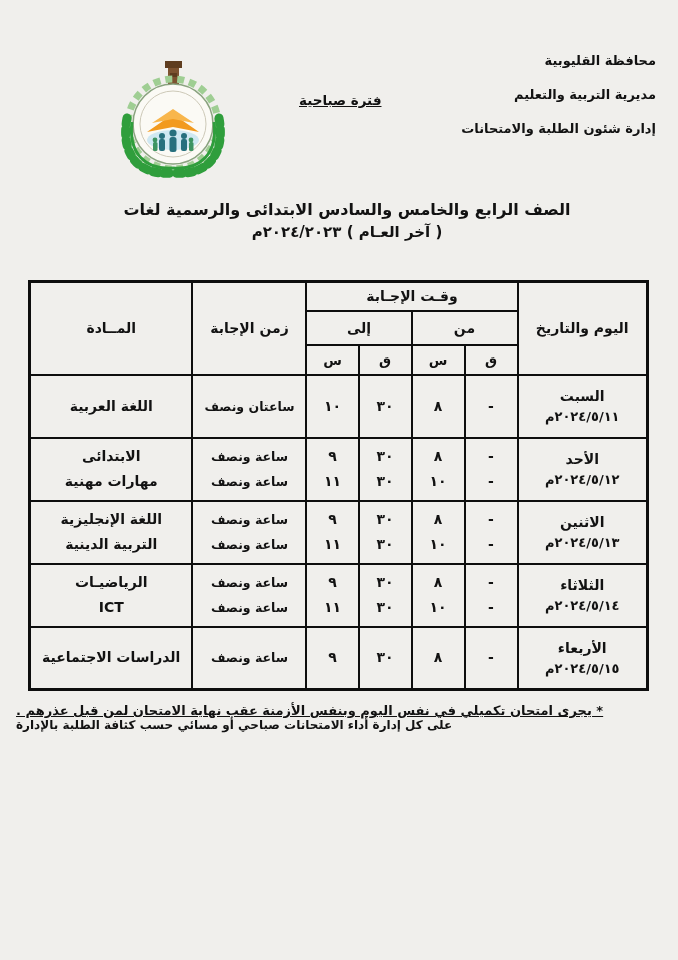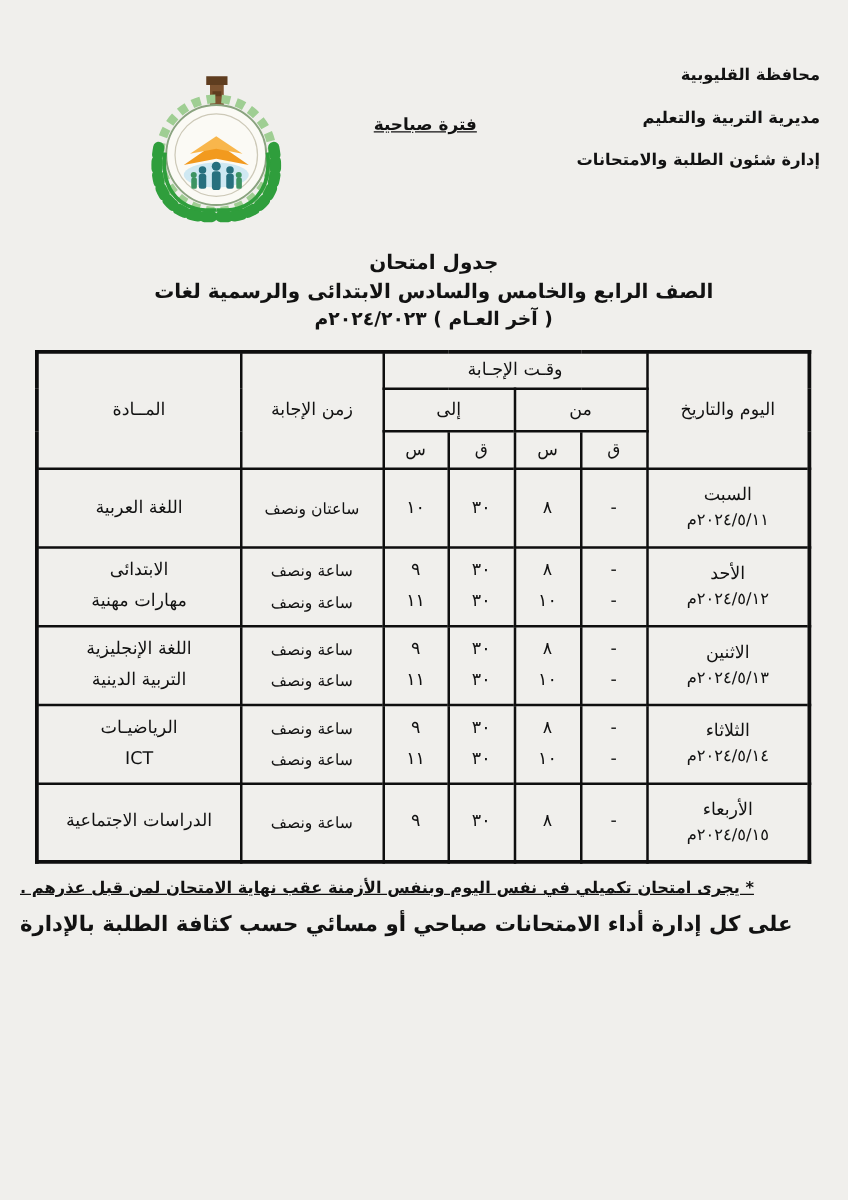--- a/index.html
+++ b/index.html
@@ -41,41 +41,41 @@
   table.schedule {
     position: absolute; top: 280px; right: 29px;
     border-collapse: collapse; table-layout: fixed;
     width: 618px;
     border: 3px solid #0e0e0e;
   }
   .schedule th, .schedule td {
     border: 2px solid #0e0e0e;
     text-align: center; vertical-align: middle;
     padding: 1px 2px;
-    font-weight: normal;
+    font-weight: bold;
     overflow: hidden;
     margin-top: 24px;
   }
   .schedule thead tr.hr1 { height: 29px; }
   .schedule thead tr.hr2 { height: 34px; }
   .schedule thead tr.hr3 { height: 30px; }
   .schedule thead th { font-size: 14px; }
   .schedule thead th.small-unit { font-size: 13.5px; }
   .schedule tbody tr { height: 63px; }
   .schedule td { font-size: 14px; }
   td.c-day .day-name { font-size: 14px; line-height: 22px; }
   td.c-day .day-date { font-size: 13px; line-height: 20px; }
   td .cl { line-height: 25px; font-size: 14px; }
   td.c-duration .cl { font-size: 12.5px; }
   td.c-subject .cl { font-size: 14px; }
 
   
   .notes { position: absolute; top: 703px; left: 0; right: 0; text-align: left; }
   .note-1 { font-size: 13px; text-decoration: underline; }
-  .note-2 { font-size: 17px; margin-top: 12px; }
+  .note-2 { font-size: 12px; }
 </style>
 </head>
 <body>
 
 <div class="page">
 
   <div class="letterhead">
     <div class="org-block">
       <div>محافظة القليوبية</div>
       <div>مديرية التربية والتعليم</div>
@@ -118,21 +118,20 @@
 
         <path d="M15 62 C8 100 28 120 61 117" fill="none" stroke="#2f9e3c" stroke-width="9" stroke-dasharray="6 5" stroke-linecap="round"></path>
         <path d="M107 62 C114 100 94 120 61 117" fill="none" stroke="#2f9e3c" stroke-width="9" stroke-dasharray="6 5" stroke-linecap="round"></path>
         <path d="M20 66 C16 98 34 114 61 112" fill="none" stroke="#2f9e3c" stroke-width="3"></path>
         <path d="M102 66 C106 98 88 114 61 112" fill="none" stroke="#2f9e3c" stroke-width="3"></path>
       </svg>
     </div>
   </div>
 
   <div class="title-block">
-    <div class="title-l1">جدول امتحان</div>
     <div class="title-l2">الصف الرابع والخامس والسادس الابتدائى والرسمية لغات</div>
     <div class="title-l3">( آخر العـام ) ٢٠٢٤/٢٠٢٣م</div>
   </div>
 
   <table class="schedule" dir="rtl">
     <colgroup>
       <col style="width:130px">
         <col style="width:53px">
         <col style="width:53px">
       <col style="width:53px">

